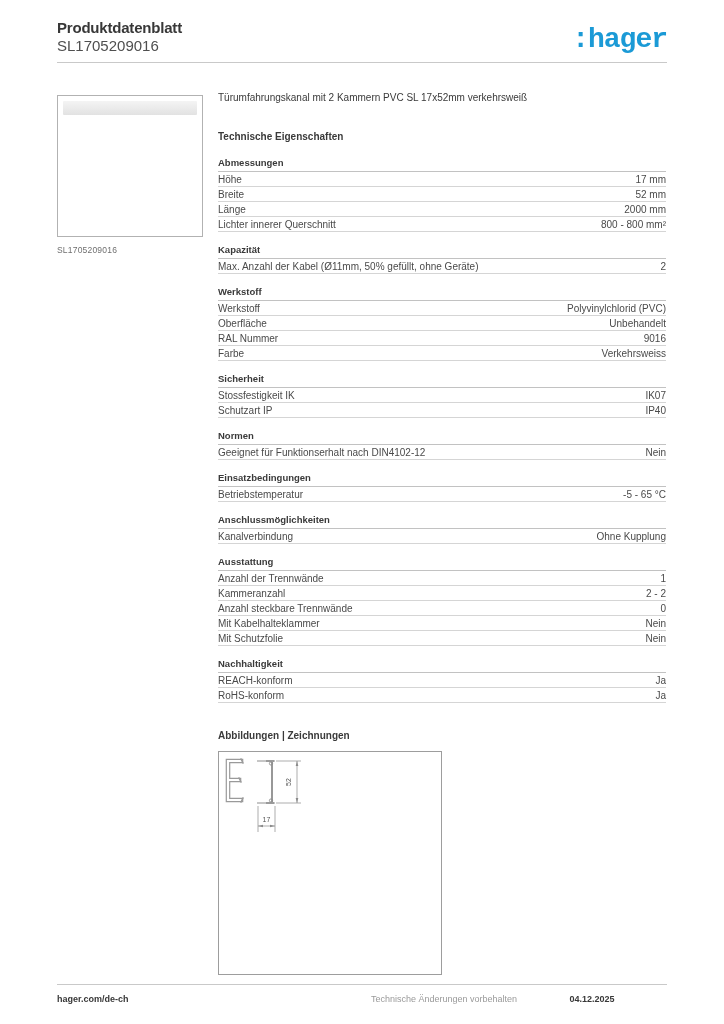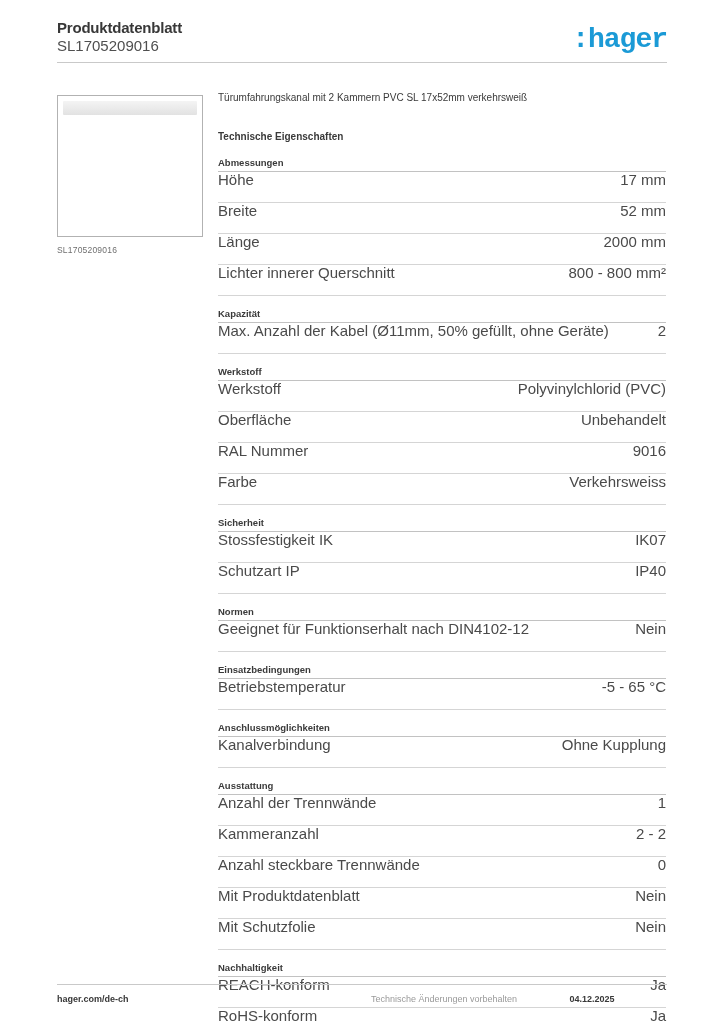--- a/index.html
+++ b/index.html
@@ -28,22 +28,22 @@
 
   .sections { margin-top:15px; }
   .spec-section { margin-top:12px; }
   .spec-section:first-child { margin-top:0; }
   .spec-section h3 {
     margin:0; font-size:9.5px; font-weight:bold; color:#3a3a3a;
     padding-bottom:3px; border-bottom:1px solid #c2c2c2;
   }
   .spec-row {
     display:flex; justify-content:space-between; align-items:baseline;
-    font-size:15px; color:#4a4a4a; line-height:11px;
-    padding:2px 0 17px 0; border-bottom:1px solid #d5d5d5;
+    font-size:10px; color:#4a4a4a; line-height:11px;
+    padding:2px 0 1px 0; border-bottom:1px solid #d5d5d5;
   }
   .spec-row .lbl { text-align:left; }
   .spec-row .val { text-align:right; white-space:nowrap; }
 
   .drawings-heading { margin-top:27px; font-size:10px; font-weight:bold; color:#3a3a3a; }
   .drawing-box { box-sizing:border-box; margin-top:10px; width:224px; height:224px; border:1px solid #9d9d9d; background:#fff; }
 
   
   .footer {
     position:absolute; left:57px; right:57px; top:984px;
@@ -163,21 +163,21 @@
           </div>
           <div class="spec-row">
             <span class="lbl">Kammeranzahl</span>
             <span class="val">2 - 2</span>
           </div>
           <div class="spec-row">
             <span class="lbl">Anzahl steckbare Trennwände</span>
             <span class="val">0</span>
           </div>
           <div class="spec-row">
-            <span class="lbl">Mit Produktdatenblatt</span>
+            <span class="lbl">Mit Kabelhalteklammer</span>
             <span class="val">Nein</span>
           </div>
           <div class="spec-row">
             <span class="lbl">Mit Schutzfolie</span>
             <span class="val">Nein</span>
           </div>
         </section>
         <section class="spec-section">
           <h3>Nachhaltigkeit</h3>
           <div class="spec-row">

